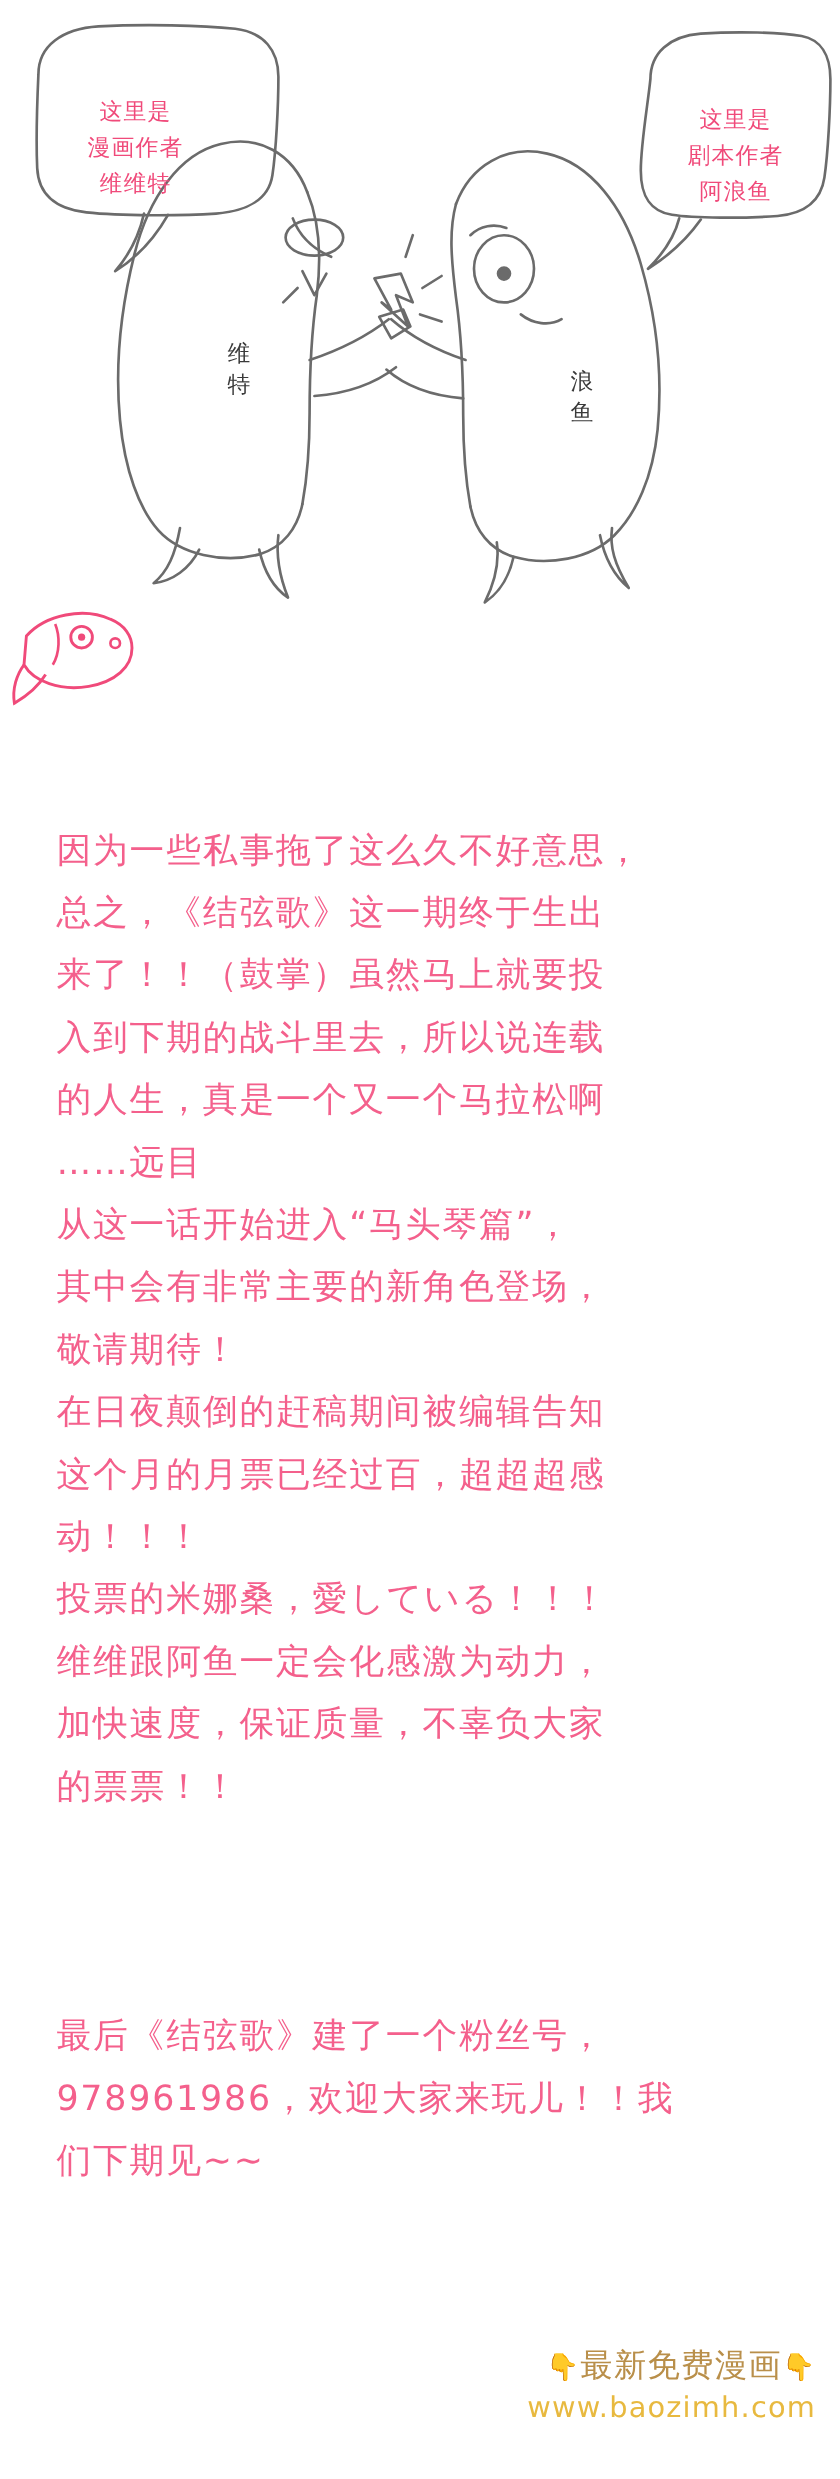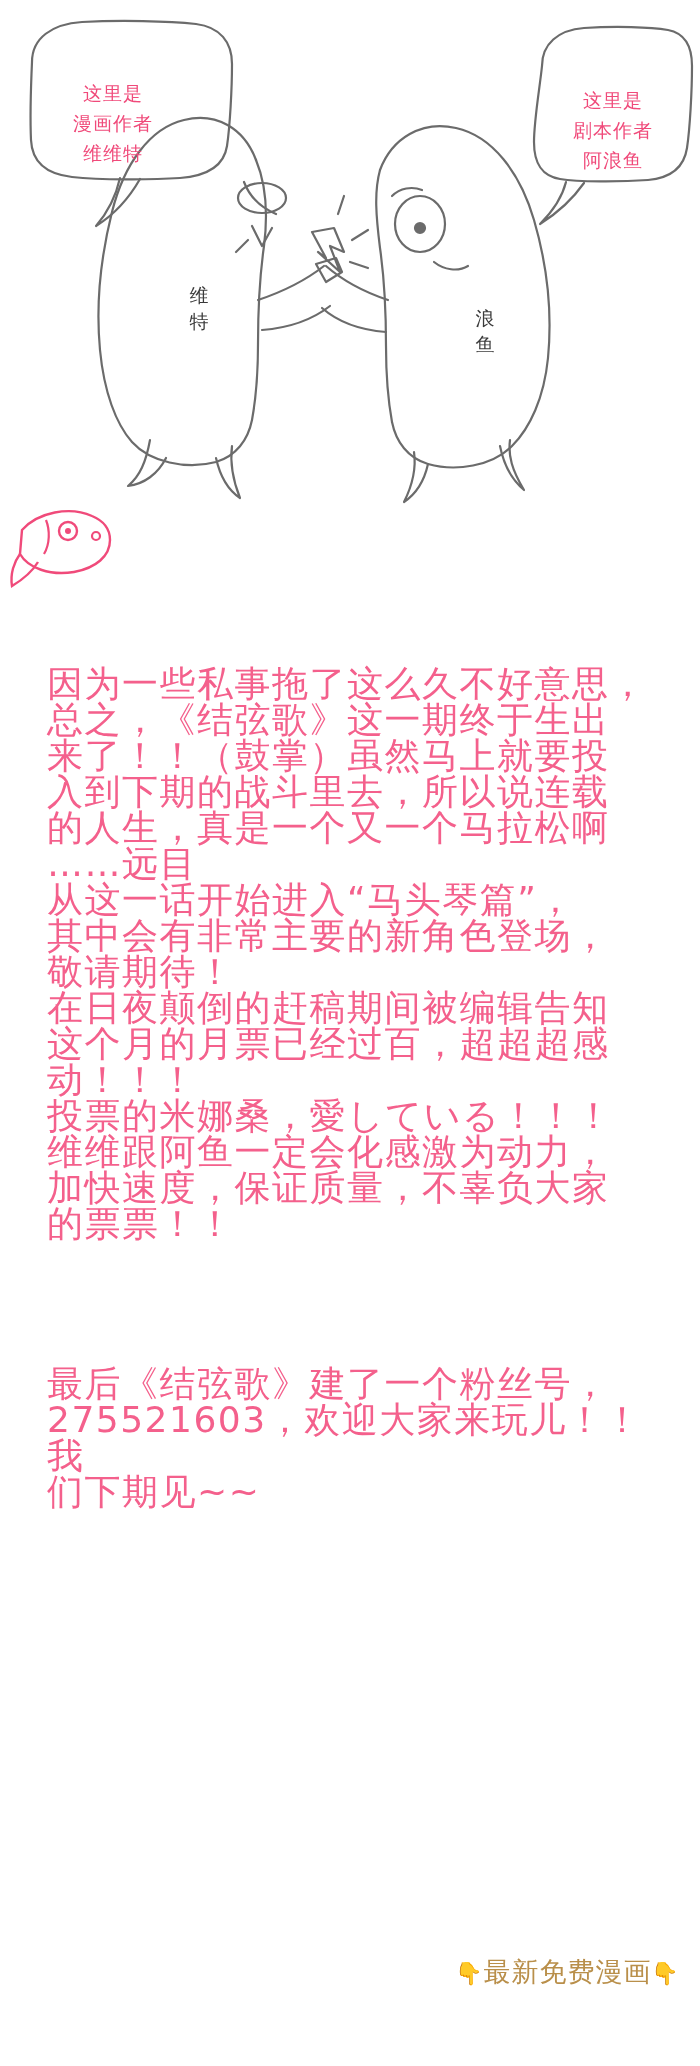--- a/index.html
+++ b/index.html
@@ -76,22 +76,22 @@
     width: 34px;
   }
 
   
   .body-text {
     position: absolute;
     left: 47px;
     top: 630px;
     width: 620px;
     color: #f4608c;
-    font-size: 36px;
-    line-height: 36px;
+    font-size: 29px;
+    line-height: 52px;
     letter-spacing: 1.5px;
     white-space: pre-line;
     font-family: "DejaVu Sans", "Liberation Sans", sans-serif;
   }
   .body-text .para {
     margin: 0 0 0 0;
   }
   .body-text .gap {
     height: 52px;
   }
@@ -221,23 +221,24 @@
 敬请期待！
 在日夜颠倒的赶稿期间被编辑告知
 这个月的月票已经过百，超超超感
 动！！！
 投票的米娜桑，愛している！！！
 维维跟阿鱼一定会化感激为动力，
 加快速度，保证质量，不辜负大家
 的票票！！</div>
     <div class="gap"></div>
     <div class="para">最后《结弦歌》建了一个粉丝号，
-275521603，欢迎大家来玩儿！！我
+978961986，欢迎大家来玩儿！！我
 们下期见~~</div>
   </div>
 
   <div class="watermark">
     <div class="wm-line1">
       <span class="wm-arrow">👇</span><span>最新免费漫画</span><span class="wm-arrow">👇</span>
     </div>
+    <div class="wm-line2">www.baozimh.com</div>
   </div>
 
 </div>
 
 </body></html>

